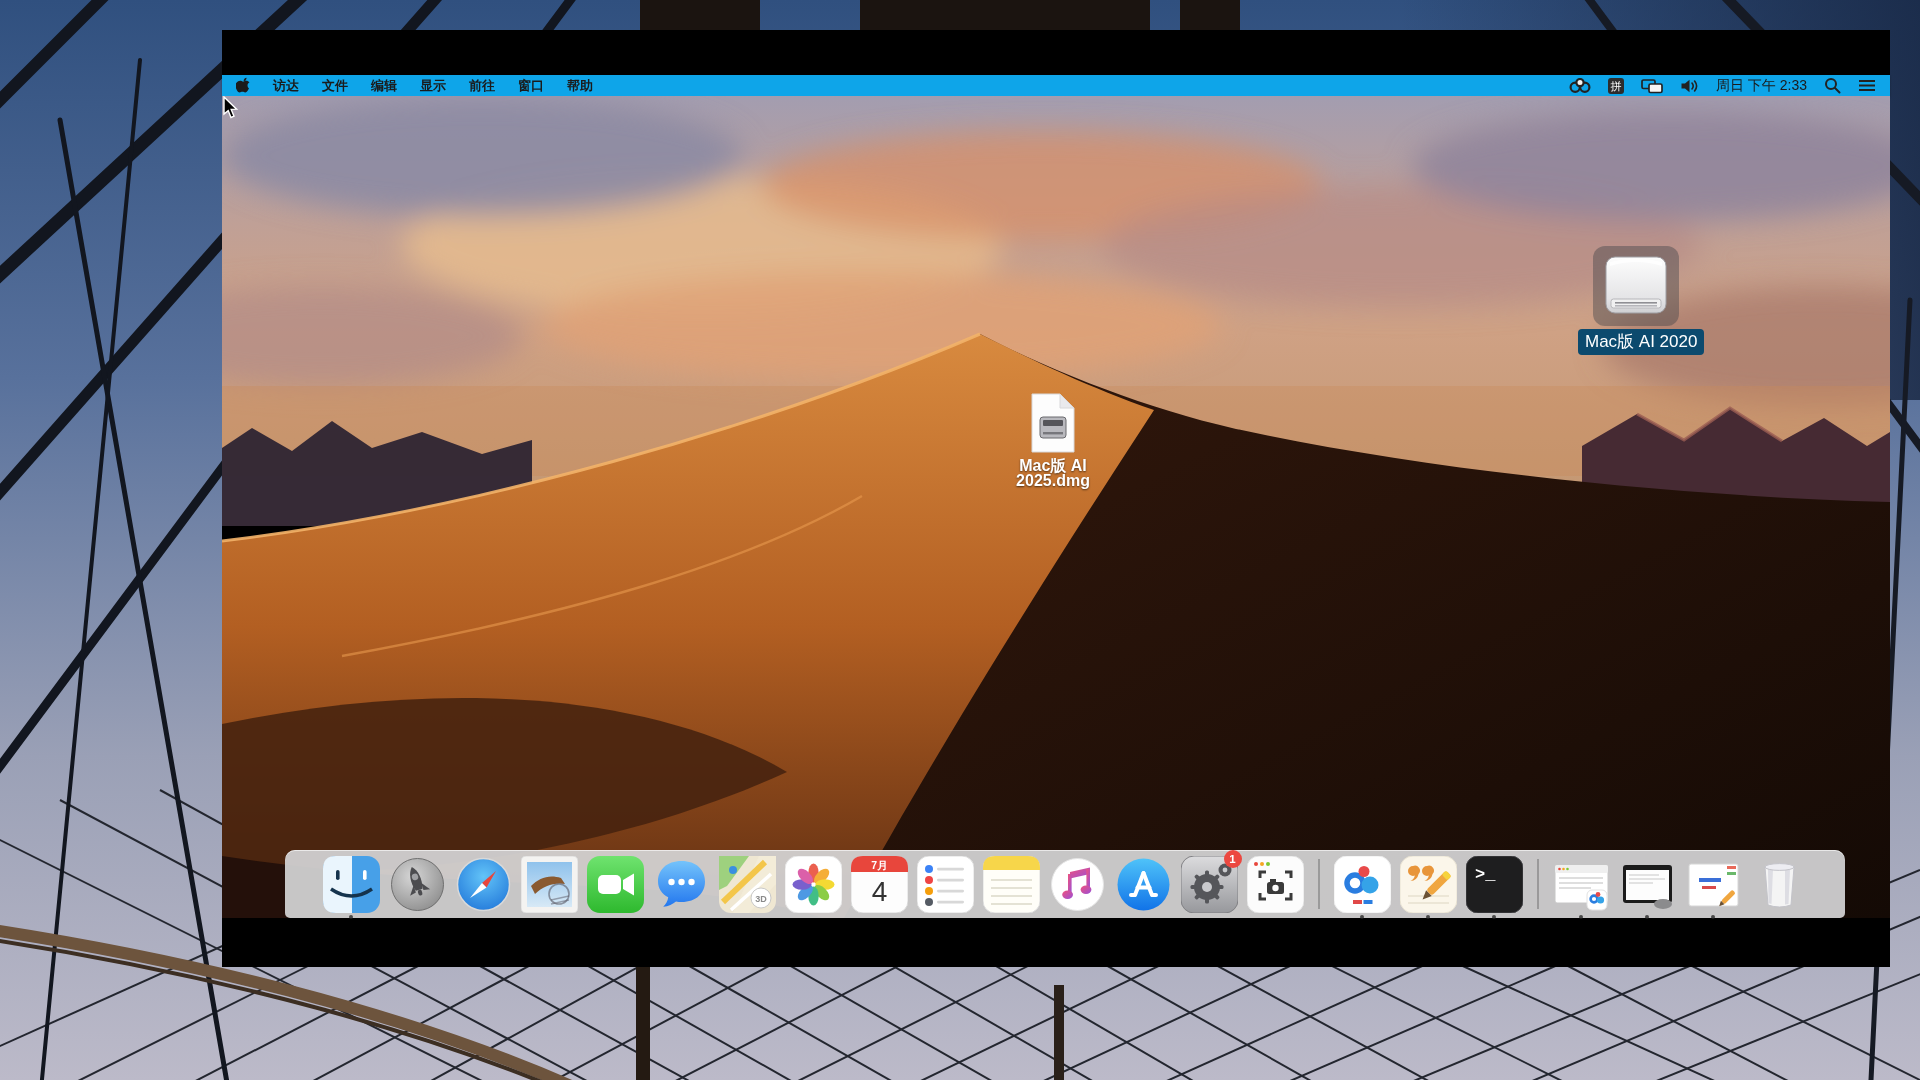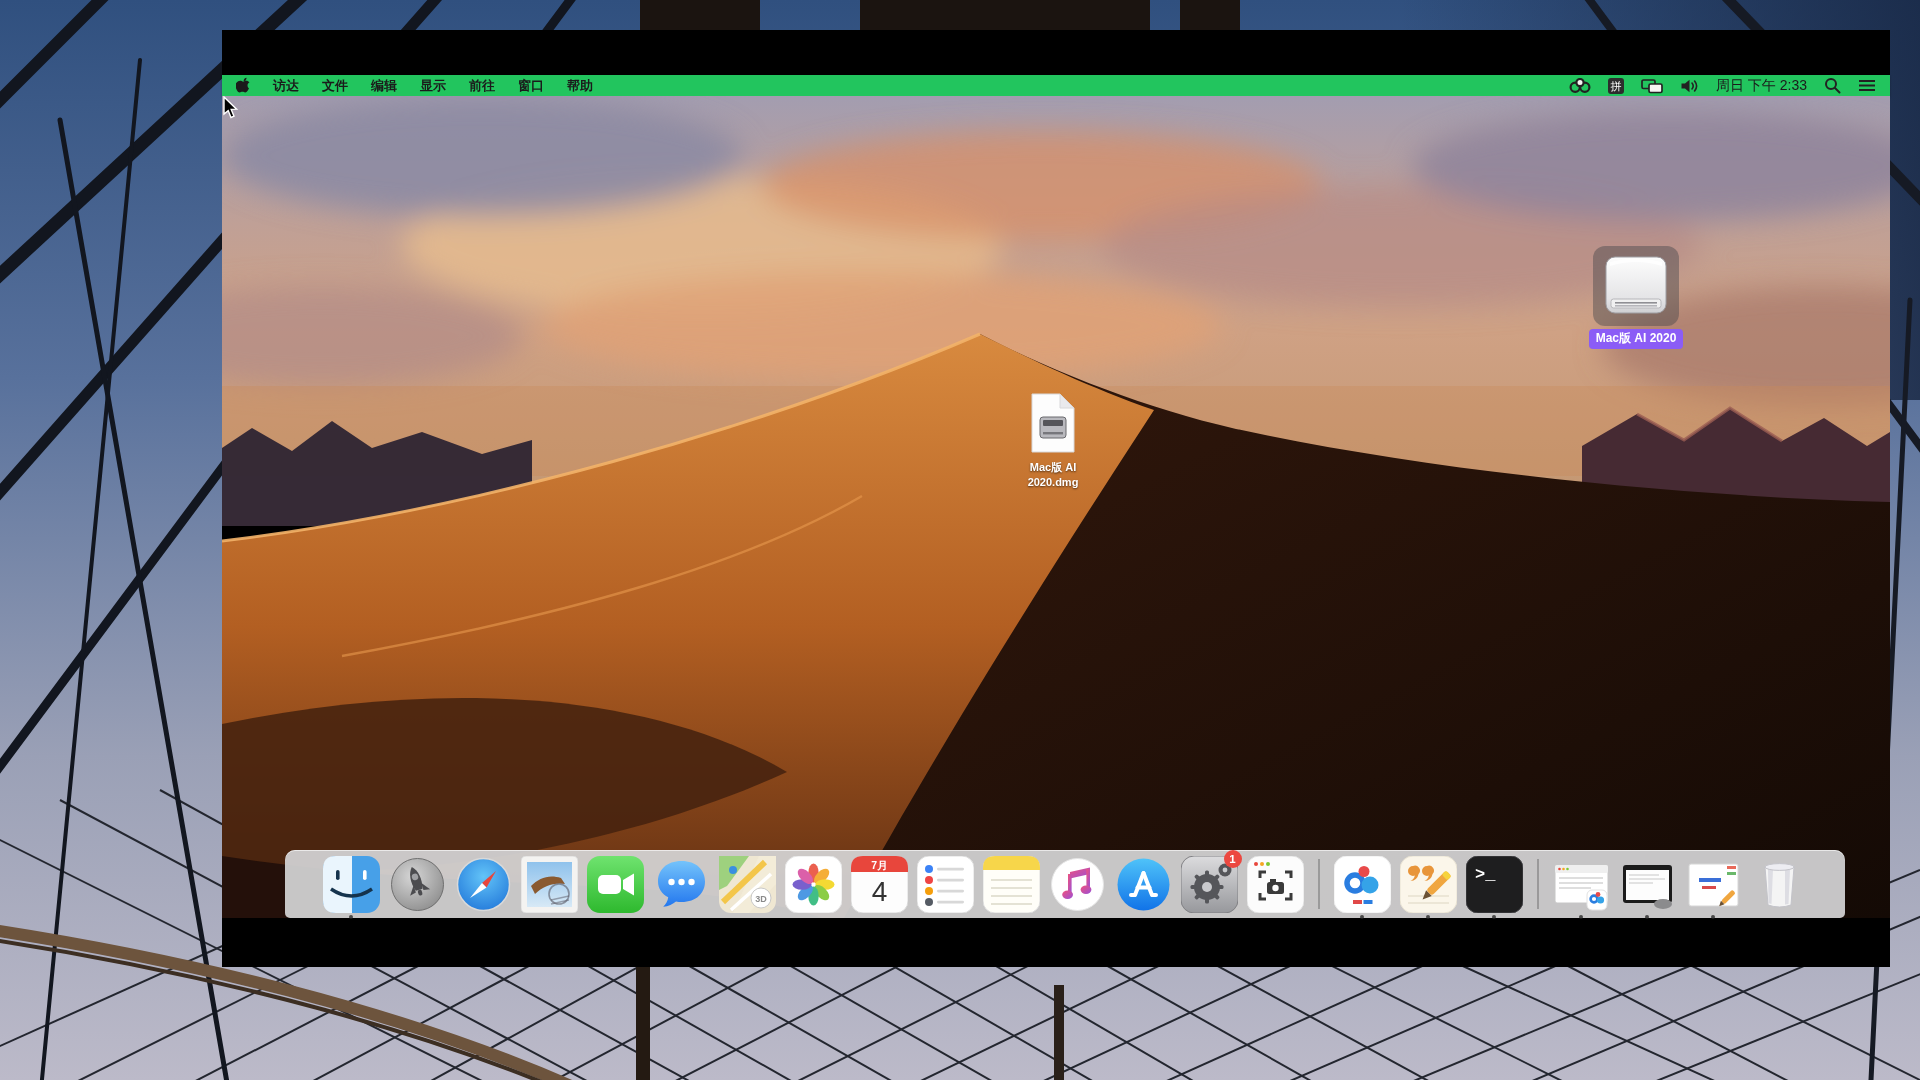--- a/index.html
+++ b/index.html
@@ -1,41 +1,41 @@
 <!DOCTYPE html>
 <html><head>
 <meta charset="utf-8">
 <style>
   html,body{margin:0;padding:0;background:#555;}
   .stage{position:relative;width:1920px;height:1080px;overflow:hidden;
          font-family:"Liberation Sans","DejaVu Sans",sans-serif;}
   .bridge-bg{position:absolute;left:0;top:0;width:1920px;height:1080px;display:block;}
   
   .mac{position:absolute;left:222px;top:30px;width:1668px;height:937px;background:#000;}
-  .menubar{position:absolute;left:0;top:45px;width:100%;height:21px;background:#22c55e;
+  .menubar{position:absolute;left:0;top:45px;width:100%;height:21px;background:#0ea5e9;
            display:flex;align-items:center;box-sizing:border-box;padding:0 14px;
            font-size:13px;color:#1b1b1b;box-shadow:0 1px 2px rgba(0,0,0,.25);}
   .mb-left{display:flex;align-items:center;gap:23px;}
   .mb-left .mi{white-space:nowrap;cursor:default;font-weight:bold;}
   .mb-left .mi.app{font-weight:700;}
   .mb-right{margin-left:auto;display:flex;align-items:center;gap:17px;}
   .mb-right svg{display:block;}
   .clock{font-size:14px;white-space:nowrap;}
   .ime{width:16px;height:16px;background:#2d2d2d;color:#fff;border-radius:3px;
        font-size:11px;line-height:16px;text-align:center;}
   .wallpaper{position:absolute;left:0;top:66px;width:1668px;height:822px;overflow:hidden;}
   .wallpaper>svg{position:absolute;inset:0;display:block;}
   
   .desk-icon{position:absolute;text-align:center;}
   .vol{left:1356px;top:150px;width:116px;}
   .vol .sel{width:86px;height:80px;margin:0 auto;background:rgba(70,70,75,.45);
             border-radius:12px;display:flex;align-items:center;justify-content:center;}
-  .vol .lbl{display:inline-block;margin-top:3px;background:#8b5cf6;color:#fff;
-            font-size:12px;font-weight:700;padding:1px 7px 2px;border-radius:4px;white-space:nowrap;}
-  .dmg{left:771px;top:296px;width:120px;color:#fff;font-size:11px;font-weight:700;
+  .vol .lbl{display:inline-block;margin-top:3px;background:#0c4a6e;color:#fff;
+            font-size:17px;font-weight:400;padding:1px 7px 2px;border-radius:4px;white-space:nowrap;}
+  .dmg{left:771px;top:296px;width:120px;color:#fff;font-size:16px;font-weight:700;
        text-shadow:0 1px 2px rgba(0,0,0,.6);line-height:15px;}
   .dmg .lines{margin-top:2px;}
   
   .dock{position:absolute;left:63px;top:820px;width:1560px;height:68px;
         background:rgba(212,212,213,.93);border-radius:10px 10px 5px 5px;
         display:flex;align-items:center;justify-content:center;gap:9px;
         box-sizing:border-box;padding:0 10px;box-shadow:inset 0 1px 0 rgba(255,255,255,.6);}
   .di{position:relative;width:57px;height:57px;flex:0 0 auto;}
   .di svg{display:block;width:57px;height:57px;}
   .di.running::after{content:"";position:absolute;left:50%;bottom:-6px;width:4px;height:4px;
@@ -244,21 +244,21 @@
       <div class="desk-icon dmg">
         <svg width="52" height="62" viewBox="0 0 52 62">
           <path d="M5,2 L33,2 L47,16 L47,60 L5,60 Z" fill="#fdfdfd" stroke="#d8d8da"></path>
           <path d="M33,2 L33,16 L47,16 Z" fill="#e9e9ec" stroke="#d8d8da"></path>
           <rect x="13" y="25" width="26" height="21" rx="3" fill="#b9b9be" stroke="#6a6a6e"></rect>
           <rect x="16" y="28" width="20" height="6" rx="1" fill="#55555a"></rect>
           <rect x="16" y="40" width="20" height="2.4" fill="#77777c"></rect>
         </svg>
         <div class="lines">
           <div>Mac版 AI</div>
-          <div>2020.dmg</div>
+          <div>2025.dmg</div>
         </div>
       </div>
 
       <svg class="cursor" viewBox="0 0 17 24">
         <path d="M2,1 L2,18 L6.2,14.6 L9,21.5 L12,20.2 L9.2,13.4 L14.6,13.2 Z" fill="#000" stroke="#fff" stroke-width="1.4"></path>
       </svg>
     </div>
 
     <div class="dock">
 

